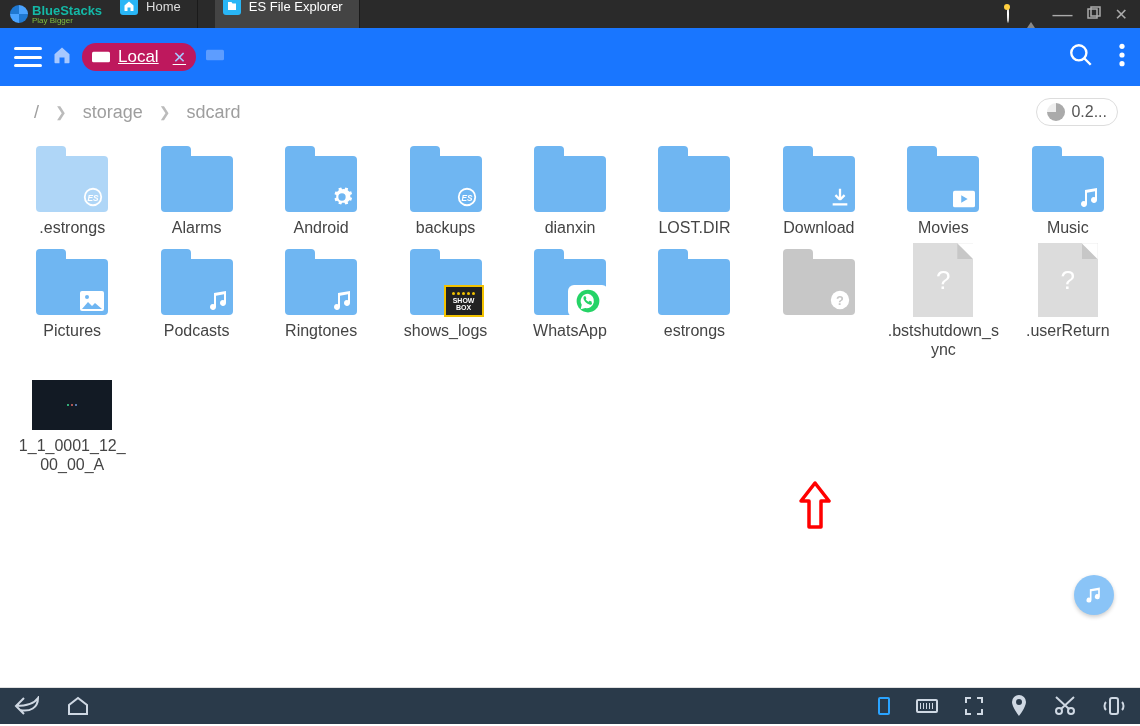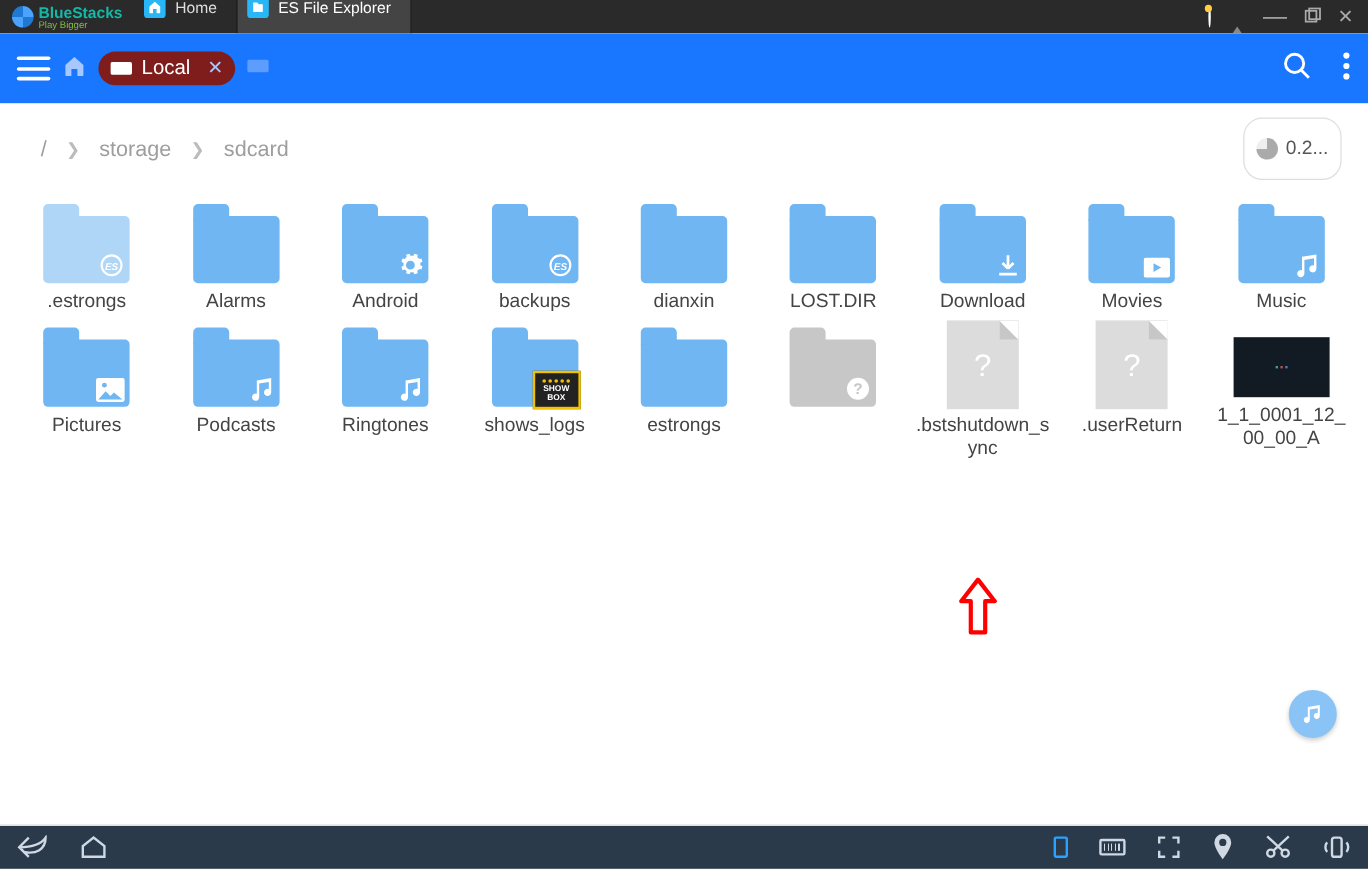--- a/index.html
+++ b/index.html
@@ -5,48 +5,48 @@
 * { margin: 0; padding: 0; box-sizing: border-box; font-family: Arial, Helvetica, sans-serif; }
 html, body { width: 1140px; height: 726px; overflow: hidden; background: #fff; }
 
 
 .titlebar { height: 28px; background: #2a2a2a; display: flex; align-items: center; color: #fff; }
 .bluestacks-logo { display: flex; align-items: center; padding: 0 10px; gap: 4px; }
 .logo-swirl { width: 18px; height: 18px; border-radius: 50%; background: conic-gradient(#4aa3ff 0 90deg,#1f78d1 90deg 180deg,#4aa3ff 180deg 270deg,#1f78d1 270deg 360deg); }
 .logo-text { font-size: 13px; color: #14b8a6; font-weight: bold; line-height: 1; }
 .logo-tag { font-size: 8px; color: #7fbf3f; line-height: 1; }
 .tab { height: 28px; display: flex; align-items: center; gap: 8px; padding: 0 16px 16px 8px; font-size: 13px; color: #ddd; border-right: 1px solid #1a1a1a; }
-.tab.active { background: #444; color: #fff; }
+.tab.active { background: #444; color: #fff; margin-left: 17px; }
 .tab .tabicon { width: 18px; height: 18px; display: flex; align-items: center; justify-content: center; }
 .tab-home .tabicon { background: #29b6f6; border-radius: 3px; }
 .tab-es .tabicon { background: #29b6f6; border-radius: 3px; }
 .winctrls { margin-left: auto; display: flex; align-items: center; gap: 14px; padding-right: 12px; }
 .winctrls span { color: #aaa; font-size: 14px; cursor: pointer; }
 .globe { width: 16px; height: 16px; border-radius: 50%; background: radial-gradient(circle at 30% 30%, #7fd3ff, #2a7fd1); border: 1px solid #fff; position: relative; }
 .globe::after { content: ""; position: absolute; right: -2px; top: -2px; width: 6px; height: 6px; border-radius: 50%; background: #ffcf3f; }
 .wifi { width: 0; height: 0; border-left: 8px solid transparent; border-right: 8px solid transparent; border-bottom: 12px solid #888; }
 
 
 .app { position: relative; height: 660px; background: #fff; border-bottom: 1px solid #e0e0e0; }
 
 
 .es-toolbar { height: 58px; background: #1976ff; display: flex; align-items: center; padding: 0 14px; gap: 10px; }
 .menu-icon { width: 28px; height: 20px; display: flex; flex-direction: column; justify-content: space-between; cursor: pointer; }
 .menu-icon span { height: 3px; background: #fff; border-radius: 2px; }
 .home-icon { color: #a7c8ff; cursor: pointer; }
-.chip { display: inline-flex; align-items: center; gap: 8px; background: #7f1d1d; color: #fff; padding: 4px 10px 4px 10px; border-radius: 16px; font-size: 17px; }
+.chip { display: inline-flex; align-items: center; gap: 8px; background: #be185d; color: #fff; padding: 4px 10px 4px 10px; border-radius: 16px; font-size: 17px; text-decoration: underline; }
 .chip .x { color: #a7c8ff; margin-left: 6px; cursor: pointer; font-size: 16px; }
 .es-toolbar .spacer { flex: 1; }
 .search-icon, .more-icon { cursor: pointer; }
 
 
 .breadcrumb-row { display: flex; align-items: center; padding: 12px 22px 6px 22px; font-size: 18px; color: #9e9e9e; }
 .crumb { padding: 0 12px; cursor: pointer; }
 .crumb.sep { padding: 0 4px; color: #bbb; font-size: 14px; }
-.analyze-chip { margin-left: auto; display: flex; align-items: center; gap: 6px; background: #fff; border: 1px solid #ddd; border-radius: 16px; padding: 16px 10px; font-size: 16px; color: #555; cursor: pointer; }
+.analyze-chip { margin-left: auto; display: flex; align-items: center; gap: 6px; background: #fff; border: 1px solid #ddd; border-radius: 16px; padding: 4px 10px; font-size: 16px; color: #555; cursor: pointer; }
 .pie { width: 18px; height: 18px; border-radius: 50%; background: conic-gradient(#aaa 0 75%, #eee 75% 100%); }
 
 
 .grid { display: grid; grid-template-columns: repeat(9, 1fr); gap: 8px 8px; padding: 10px 14px 0 14px; }
 .gcell { display: flex; flex-direction: column; align-items: center; cursor: pointer; }
 .thumb { width: 80px; height: 70px; position: relative; display: flex; align-items: flex-end; justify-content: center; }
 .folder { width: 72px; height: 56px; background: #6fb6f2; border-radius: 4px; position: relative; }
 .folder::before { content: ""; position: absolute; top: -10px; left: 0; width: 30px; height: 14px; background: #6fb6f2; border-radius: 4px 4px 0 0; }
 .folder.faint { opacity: 0.55; }
 .folder.locked { background: #c7c7c7; }
@@ -322,20 +322,33 @@
               </span>
               <span class="txt">SHOW</span>
               <span class="txt">BOX</span>
             </span>
           </div>
         </div>
         <div class="label">shows_logs</div>
       </div>
       <div class="gcell">
         <div class="thumb">
+          <div class="folder">
+            <span class="overlay-img whatsapp-ov">
+              <svg viewBox="0 0 32 32">
+                <circle cx="16" cy="16" r="14" fill="#25d366"></circle>
+                <path d="M16 7a9 9 0 0 0-7.7 13.6L7 26l5.6-1.3A9 9 0 1 0 16 7zm5 12.3c-.2.6-1.3 1.2-1.8 1.2-.5.1-1 .1-3.2-.8-2.7-1.2-4.4-4-4.5-4.2-.1-.2-1.1-1.5-1.1-2.9s.7-2 1-2.3c.2-.2.5-.3.7-.3h.5c.2 0 .4 0 .6.5l.8 2c.1.2 0 .4-.1.5l-.4.5c-.1.2-.3.3-.1.6.8 1.4 1.8 2 3.1 2.7.2.1.4.1.5-.1l.7-.8c.2-.2.4-.2.6-.1l1.9.9c.2.1.4.2.4.3.1.2.1.7-.1 1.3z" fill="#fff"></path>
+              </svg>
+            </span>
+          </div>
+        </div>
+        <div class="label">WhatsApp</div>
+      </div>
+      <div class="gcell">
+        <div class="thumb">
           <div class="folder"></div>
         </div>
         <div class="label">estrongs</div>
       </div>
       <div class="gcell">
         <div class="thumb">
           <div class="folder locked">
             <span class="badge">
               <svg width="22" height="22" viewBox="0 0 24 24" fill="#fff">
                 <circle cx="12" cy="12" r="10" fill="#fff"></circle>

